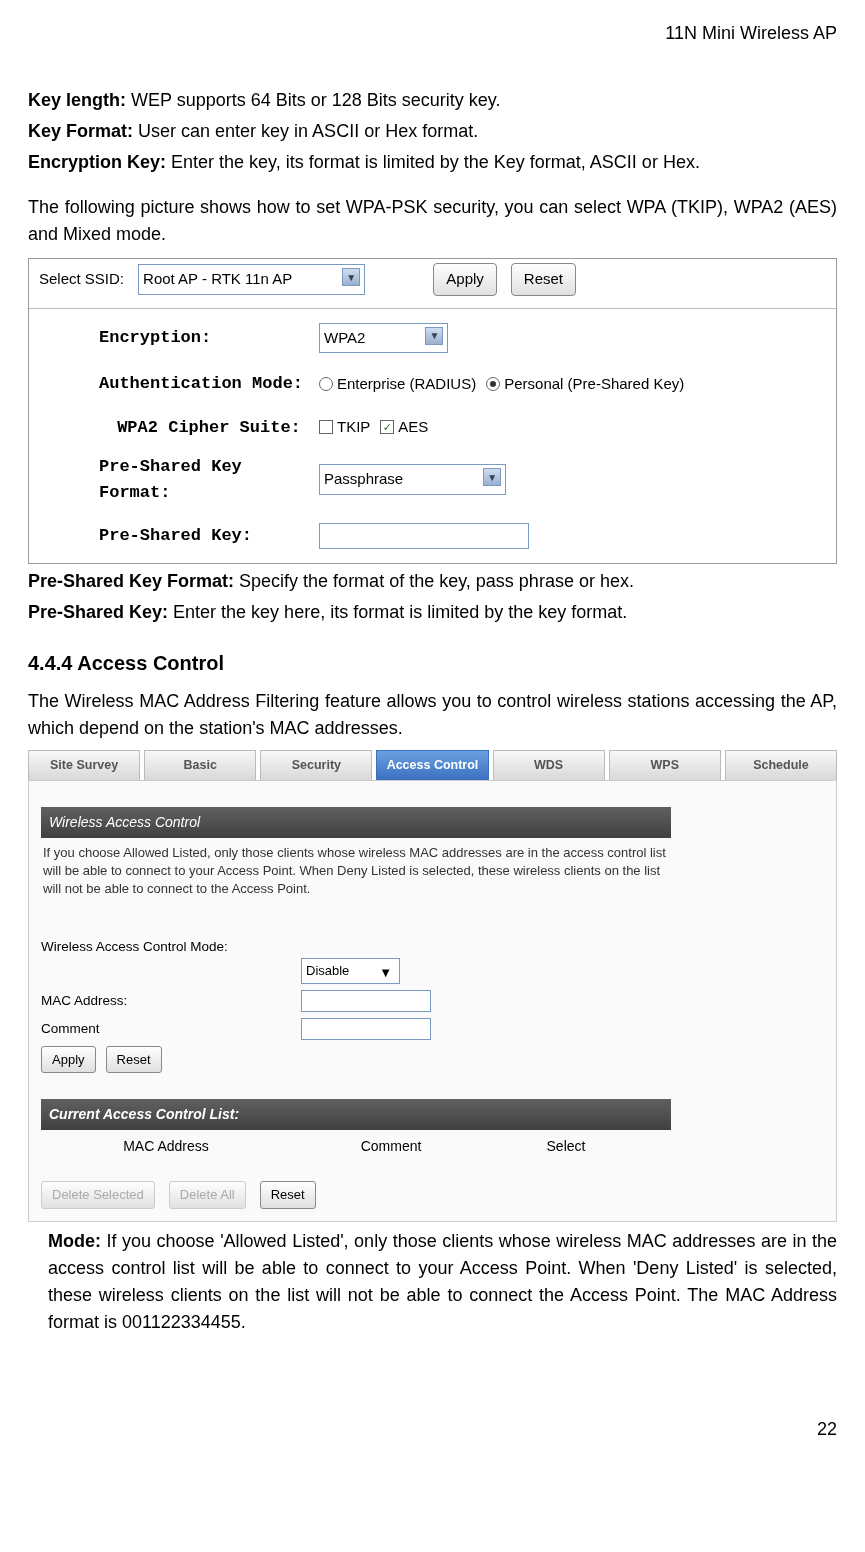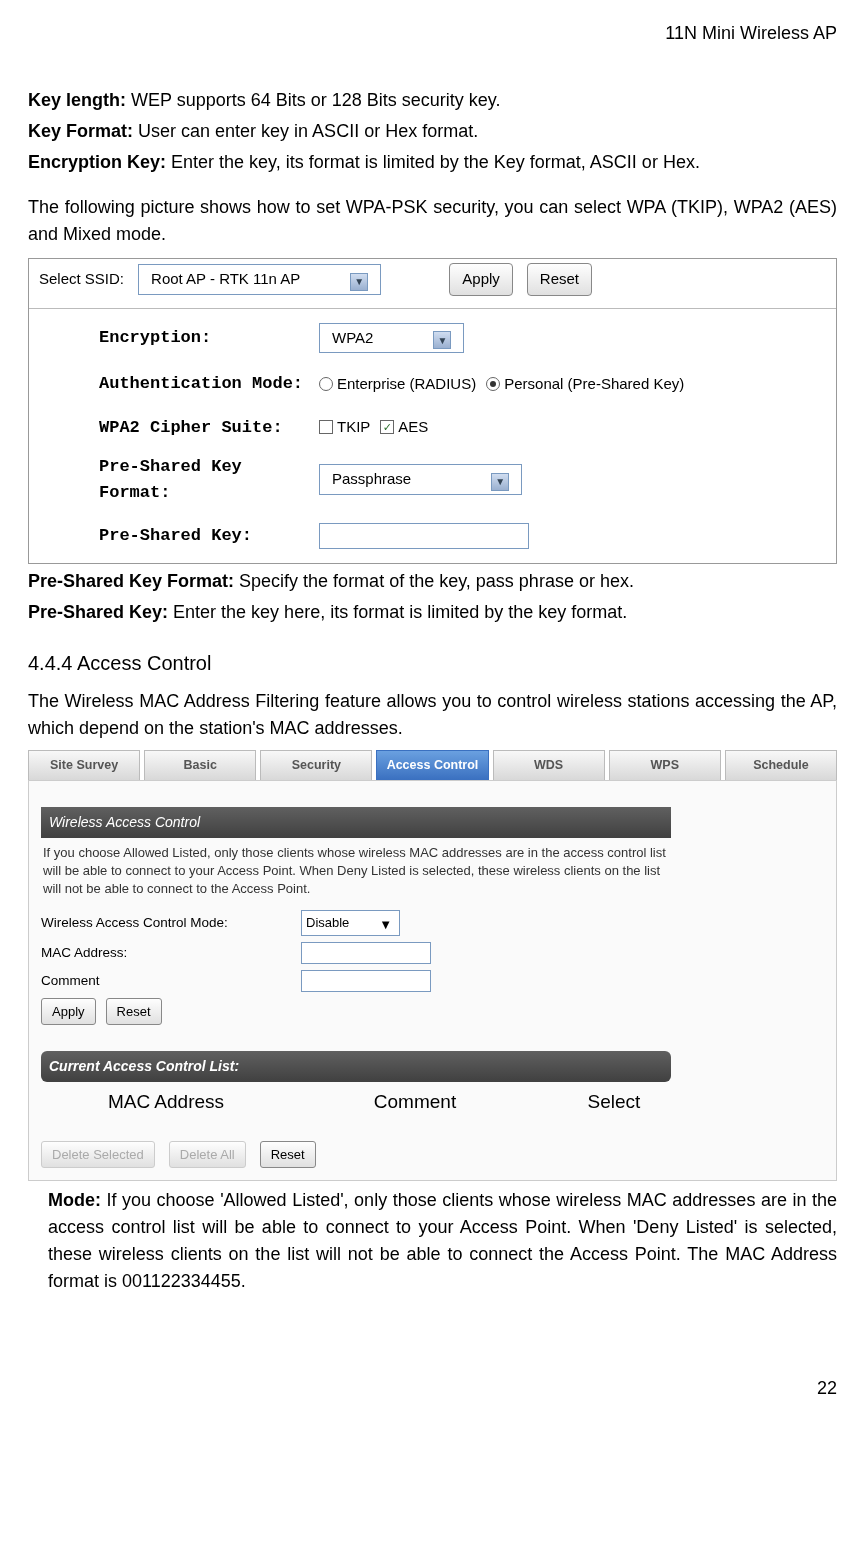--- a/index.html
+++ b/index.html
@@ -39,24 +39,24 @@
     }
     .ss1-row {
       display: flex;
       align-items: center;
       padding: 4px 10px 12px 10px;
       border-bottom: 1px solid #bbb;
       gap: 14px;
     }
     .select-sim {
       display: inline-flex;
-      align-items: flex-end;
-      border: 1px solid #7a9ac0;
-      background: #fff;
-      padding: 3px 12px;
+      align-items: flex-start;
+      border: 1px solid #7a9ac0;
+      background: #fff;
+      padding: 3px 4px;
       font-size: 15px;
       gap: 50px;
     }
     .select-sim .dd {
       width: 18px;
       height: 18px;
       background: linear-gradient(#d0ddf0, #9ab0d0);
       border: 1px solid #7a9ac0;
       display: flex;
       align-items: center;
@@ -102,21 +102,21 @@
       width: 14px; height: 14px; border: 1px solid #666; display:inline-flex; align-items:center; justify-content:center;
       background:#fff; font-size:11px; color:#2a6e2a;
     }
     .text-input {
       border: 1px solid #7a9ac0;
       background: #fff;
       height: 26px;
       width: 210px;
     }
     .section-heading {
-      font-weight: normal;
+      font-weight: bold;
       font-size: 20px;
       margin-top: 22px;
       margin-bottom: 10px;
     }
     .screenshot2 {
       margin-top: 8px;
       font-family: Verdana, Arial, sans-serif;
       font-size: 13px;
     }
     .tabs {
@@ -169,20 +169,21 @@
       font-size: 13.5px;
     }
     .small-select {
       display: inline-flex;
       align-items: center;
       border: 1px solid #7a9ac0;
       background: #fff;
       padding: 2px 4px;
       font-size: 13px;
       gap: 30px;
+      margin-top: 48px;
     }
     .small-input {
       border: 1px solid #7a9ac0;
       background: #fff;
       height: 22px;
       width: 130px;
     }
     .btn-sm {
       border: 1px solid #888;
       border-radius: 3px;
@@ -196,27 +197,25 @@
     }
     .ss2-titlebar2 {
       background: linear-gradient(#606060, #404040);
       color: #fff;
       font-weight: bold;
       font-style: italic;
       padding: 5px 8px;
       font-size: 14px;
       margin-top: 26px;
       width: 630px;
-      border-radius: 6px;
     }
     .list-header {
       display: flex;
       padding: 6px 0;
-      font-size: 19px;
-      gap: 24px;
+      font-size: 14px;
     }
     .list-header > div:nth-child(1){ width:250px; text-align:center;}
     .list-header > div:nth-child(2){ width:200px; text-align:center;}
     .list-header > div:nth-child(3){ width:150px; text-align:center;}
     .btns-row { display:flex; gap:14px; margin-top:18px; }
     .footer {
       text-align: right;
       margin-top: 80px;
       font-size: 18px;
     }
@@ -261,21 +260,21 @@
       <span class="lbl">Authentication Mode:</span>
       <span class="radio-sim">
         <span class="radio-circle"></span>
         <span>Enterprise (RADIUS)</span>
       </span>
       <span class="radio-sim">
         <span class="radio-circle checked"></span>
         <span>Personal (Pre-Shared Key)</span>
       </span>
     </div>
-    <div class="field-row" style="margin-bottom:14px;">
+    <div class="field-row" style="margin-bottom:14px;text-align:center;">
       <span class="lbl">WPA2 Cipher Suite:</span>
       <span class="check-sim">
         <span class="check-box"></span>
         <span>TKIP</span>
       </span>
       <span class="check-sim">
         <span class="check-box">✓</span>
         <span>AES</span>
       </span>
     </div>

